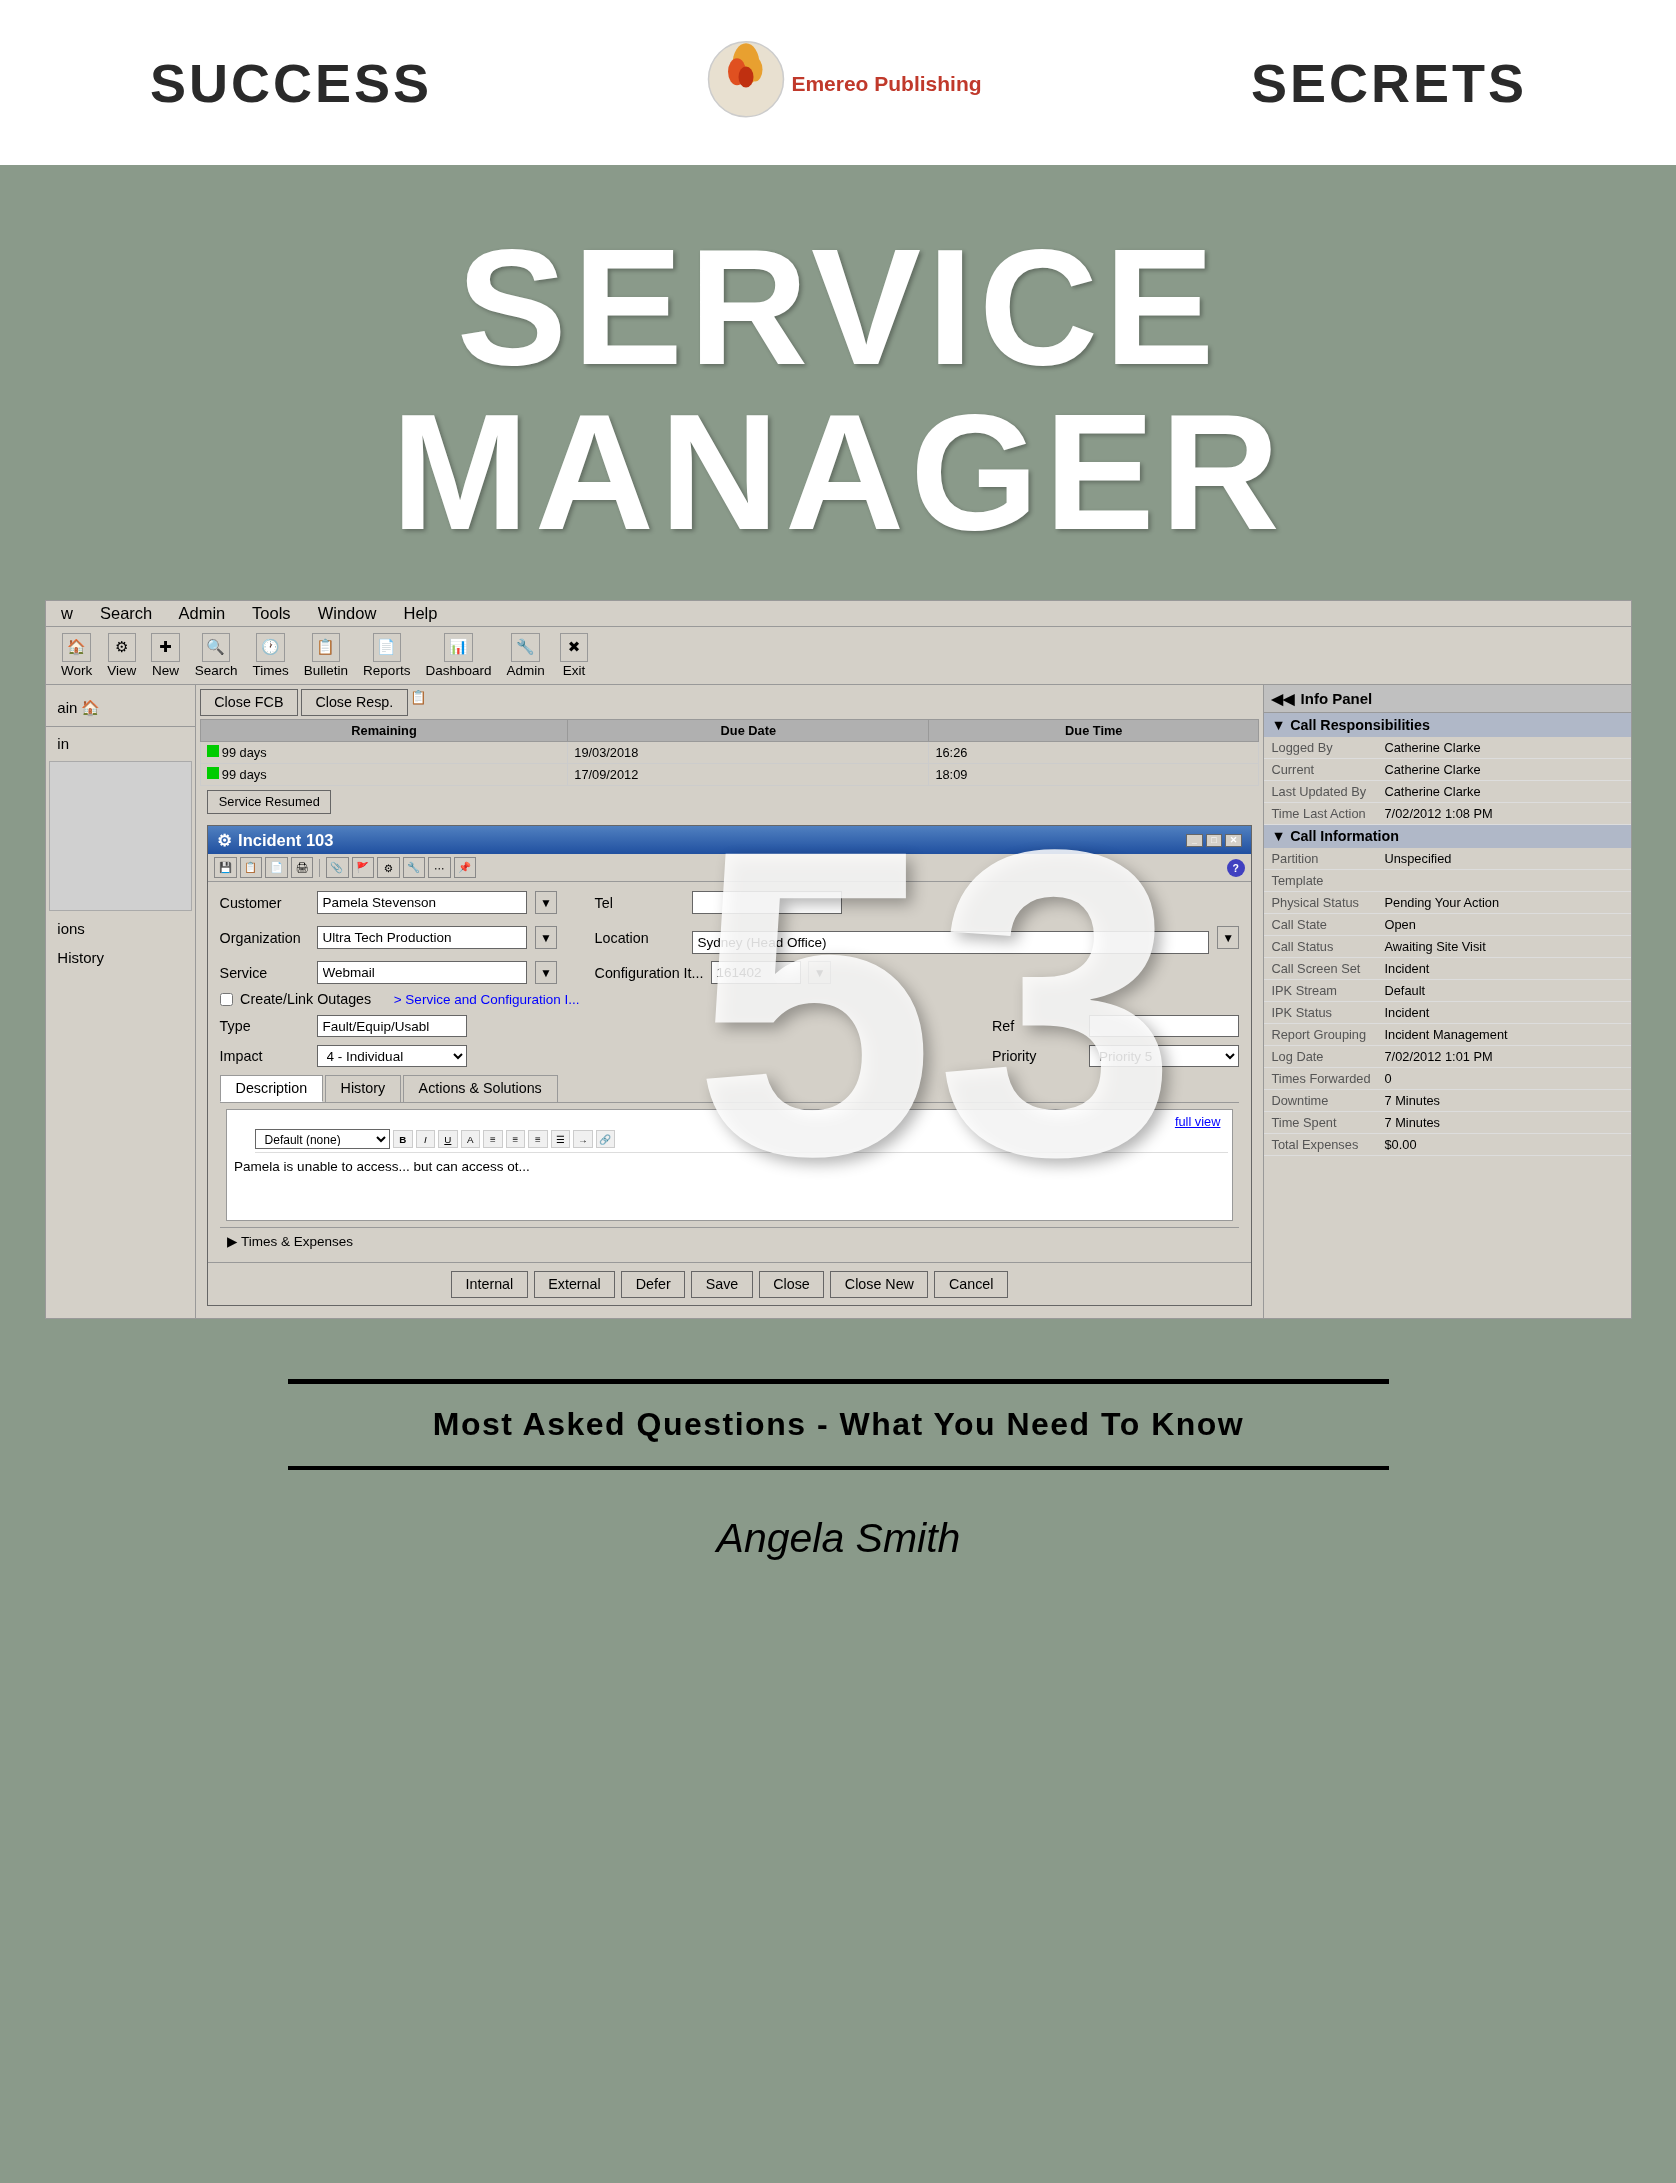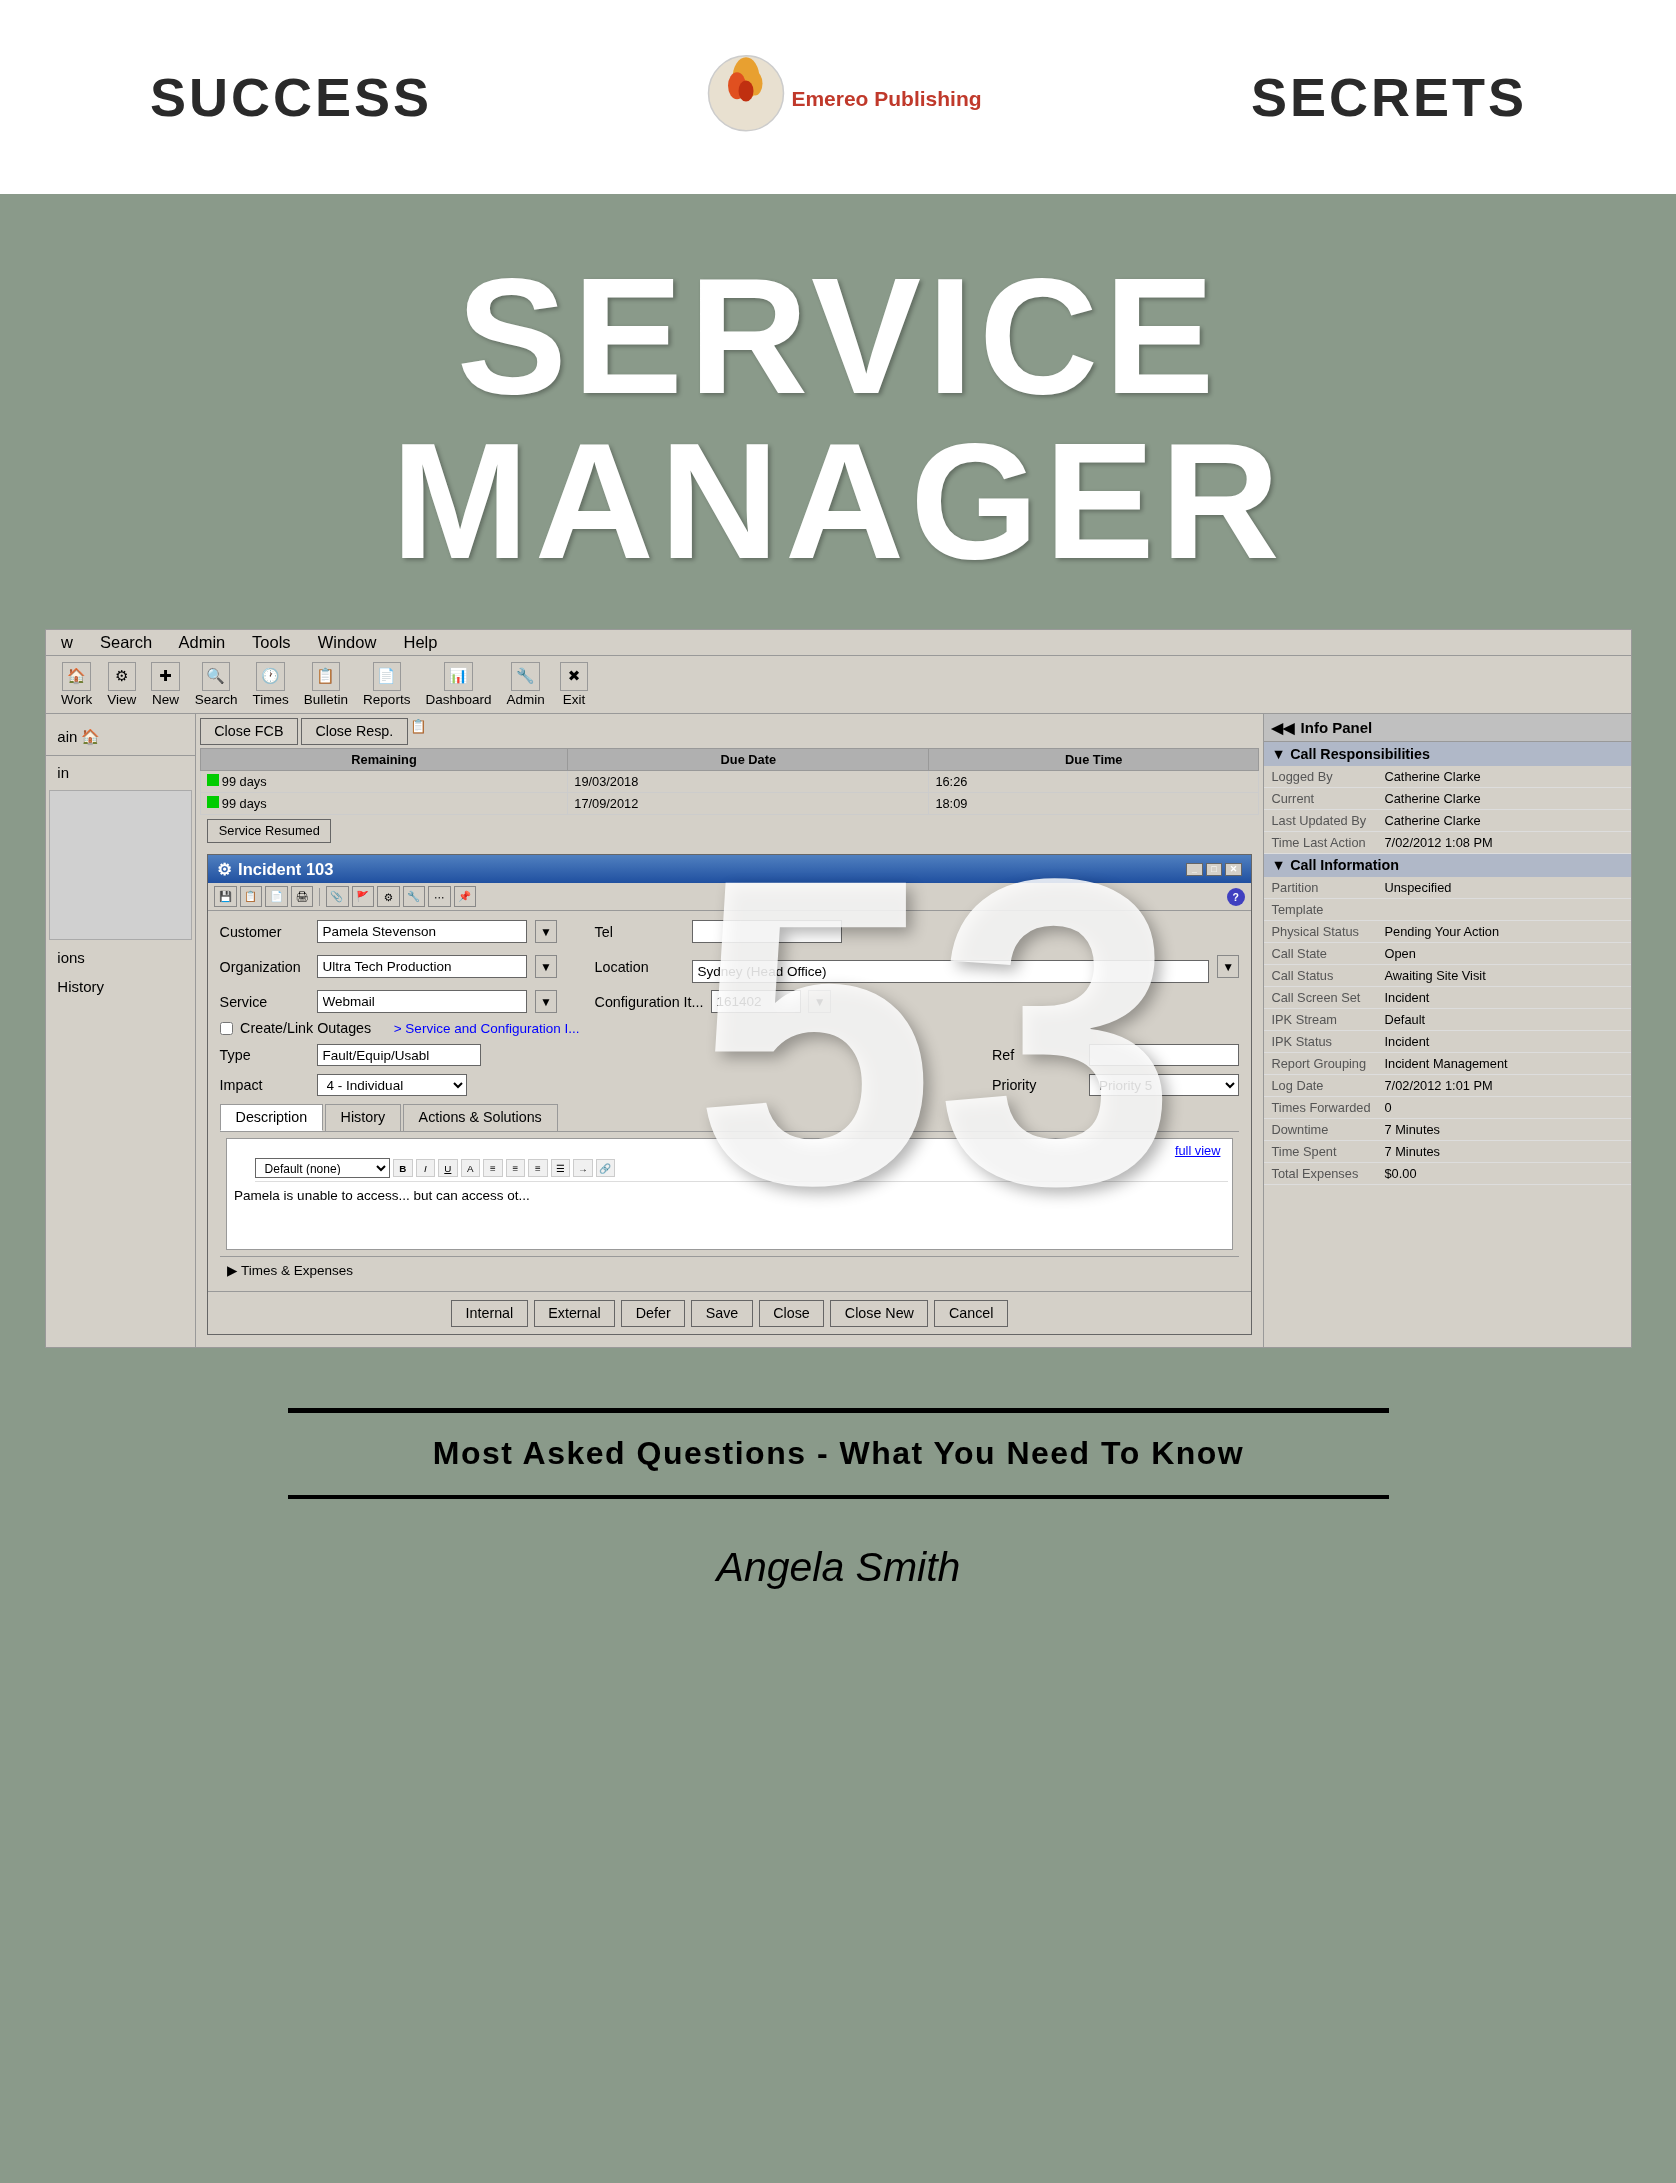--- a/index.html
+++ b/index.html
@@ -8,21 +8,21 @@
       height: 2183px;
       background: #8a9a8a;
       font-family: Arial, sans-serif;
       overflow: hidden;
       position: relative;
     }
 
     
     .top-banner {
       width: 100%;
-      height: 194px;
+      height: 165px;
       background: #ffffff;
       display: flex;
       align-items: center;
       justify-content: space-between;
       padding: 0 150px;
     }
 
     .top-banner-left, .top-banner-right {
       font-size: 54px;
       font-weight: 900;
@@ -660,21 +660,21 @@
               <input class="form-input" style="width: 90px;" value="161402">
               <div class="browse-btn">▼</div>
             </div>
             <div class="form-row">
               <input type="checkbox" style="">
               <span class="form-label">Create/Link Outages</span>
               <span style="margin-left:15px; font-size:13.5px; color:blue;">&gt; Service and Configuration I...</span>
             </div>
             <div class="form-row">
               <span class="form-label">Type</span>
-              <input class="form-input" style="width: 164px;" value="Fault/Equip/Usabl">
+              <input class="form-input" style="width: 150px;" value="Fault/Equip/Usabl">
               <span style="flex:1;"></span>
               <span class="form-label">Ref</span>
               <input class="form-input" style="width: 150px;" value="">
             </div>
             <div class="form-row">
               <span class="form-label">Impact</span>
               <select class="form-input" style="width:150px;">
                 <option>4 - Individual</option>
               </select>
               <span style="flex:1;"></span>

